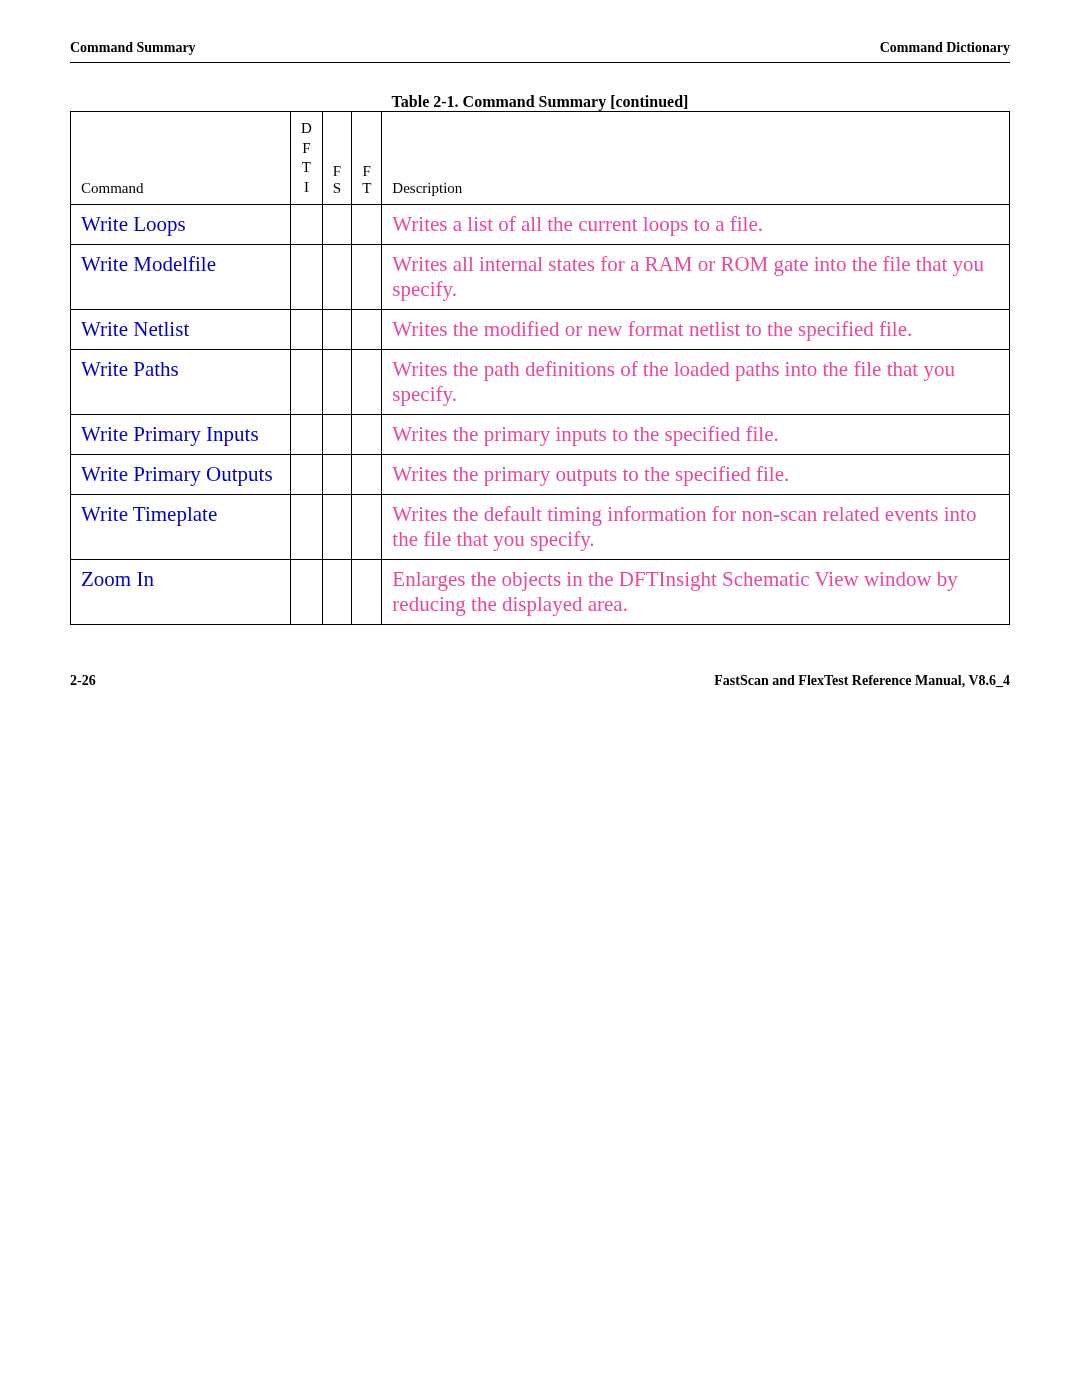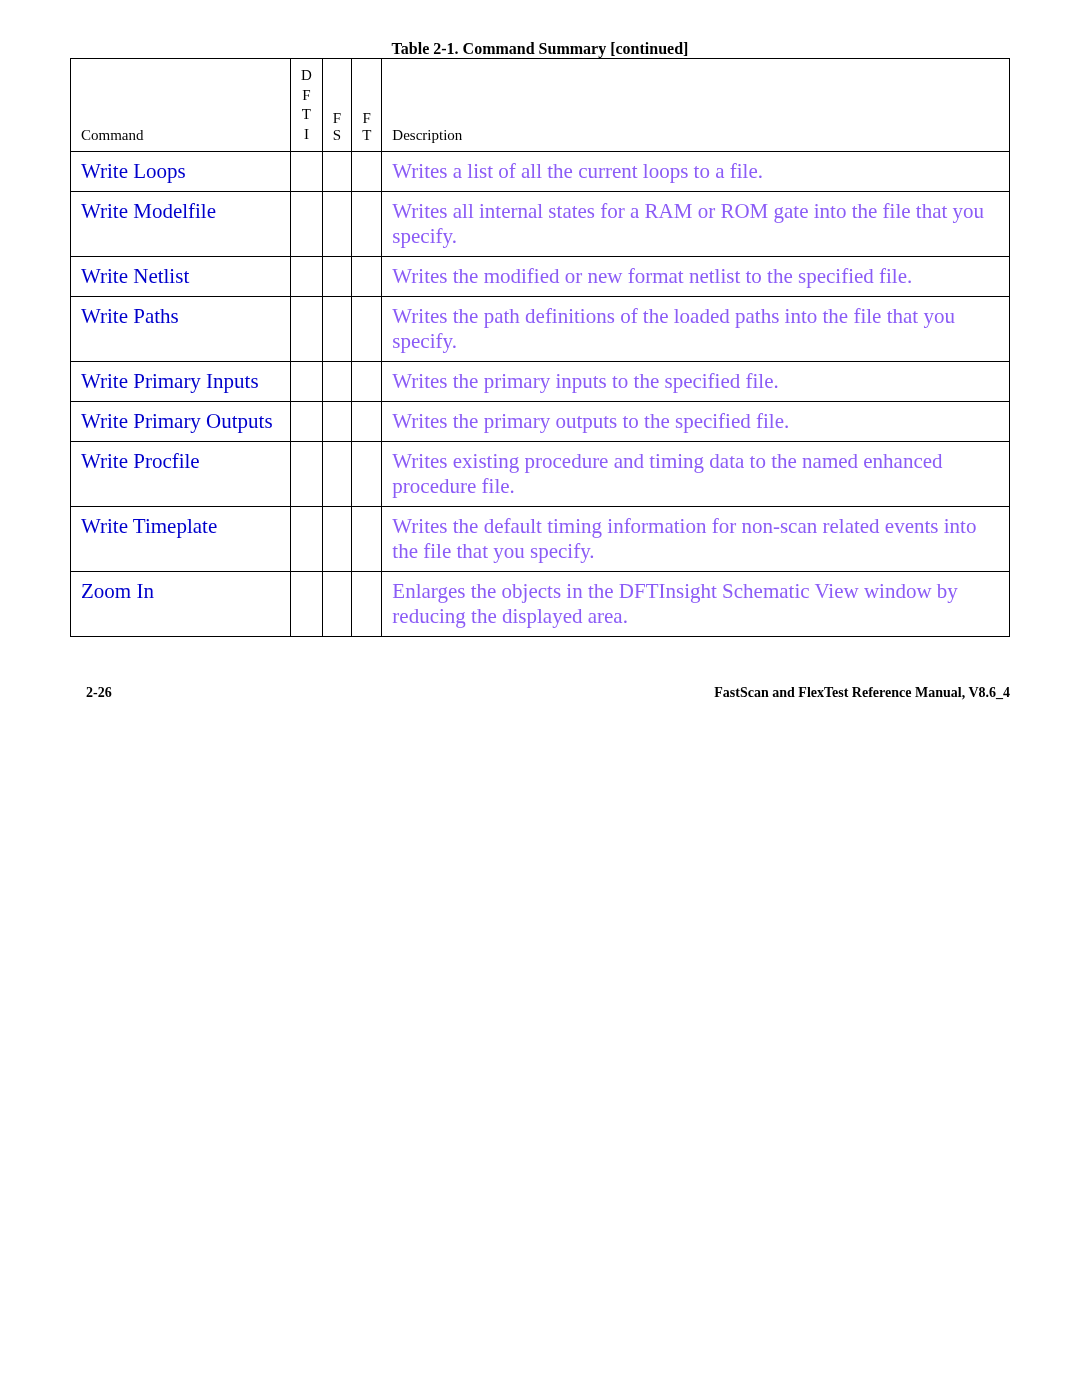--- a/index.html
+++ b/index.html
@@ -104,48 +104,51 @@
     .cmd-table tbody tr td {
       font-size: 21px;
     }
 
     .cmd-link {
       color: #0000cc;
       text-decoration: none;
     }
 
     .desc-cell {
-      color: #8b5cf6;
+      color: #ec4899;
     }
 
     
     .page-footer {
       display: flex;
       justify-content: space-between;
       align-items: flex-end;
       margin-top: 40px;
       padding-top: 8px;
     }
 
     .footer-left {
       font-size: 14px;
       font-weight: bold;
-      margin-left: 16px;
     }
 
     .footer-right {
       font-size: 14px;
       font-weight: bold;
     }
   </style>
 </head>
 <body>
 
 <div class="page">
 
+  <div class="page-header">
+    <span class="header-left">Command Summary</span>
+    <span class="header-right">Command Dictionary</span>
+  </div>
 
   <div class="table-title">Table 2-1. Command Summary [continued]</div>
 
   <table class="cmd-table">
     <thead>
       <tr>
         <th class="th-command">
           <span>Command</span>
         </th>
         <th class="th-dfti">D<br>F<br>T<br>I</th>
@@ -193,27 +196,20 @@
           <td class="desc-cell">Writes the primary inputs to the specified file.</td>
         </tr>
         <tr>
           <td><a class="cmd-link" href="#">Write Primary Outputs</a></td>
           <td></td>
           <td></td>
           <td></td>
           <td class="desc-cell">Writes the primary outputs to the specified file.</td>
         </tr>
         <tr>
-          <td><a class="cmd-link" href="#">Write Procfile</a></td>
-          <td></td>
-          <td></td>
-          <td></td>
-          <td class="desc-cell">Writes existing procedure and timing data to the named enhanced procedure file.</td>
-        </tr>
-        <tr>
           <td><a class="cmd-link" href="#">Write Timeplate</a></td>
           <td></td>
           <td></td>
           <td></td>
           <td class="desc-cell">Writes the default timing information for non-scan related events into the file that you specify.</td>
         </tr>
         <tr>
           <td><a class="cmd-link" href="#">Zoom In</a></td>
           <td></td>
           <td></td>

